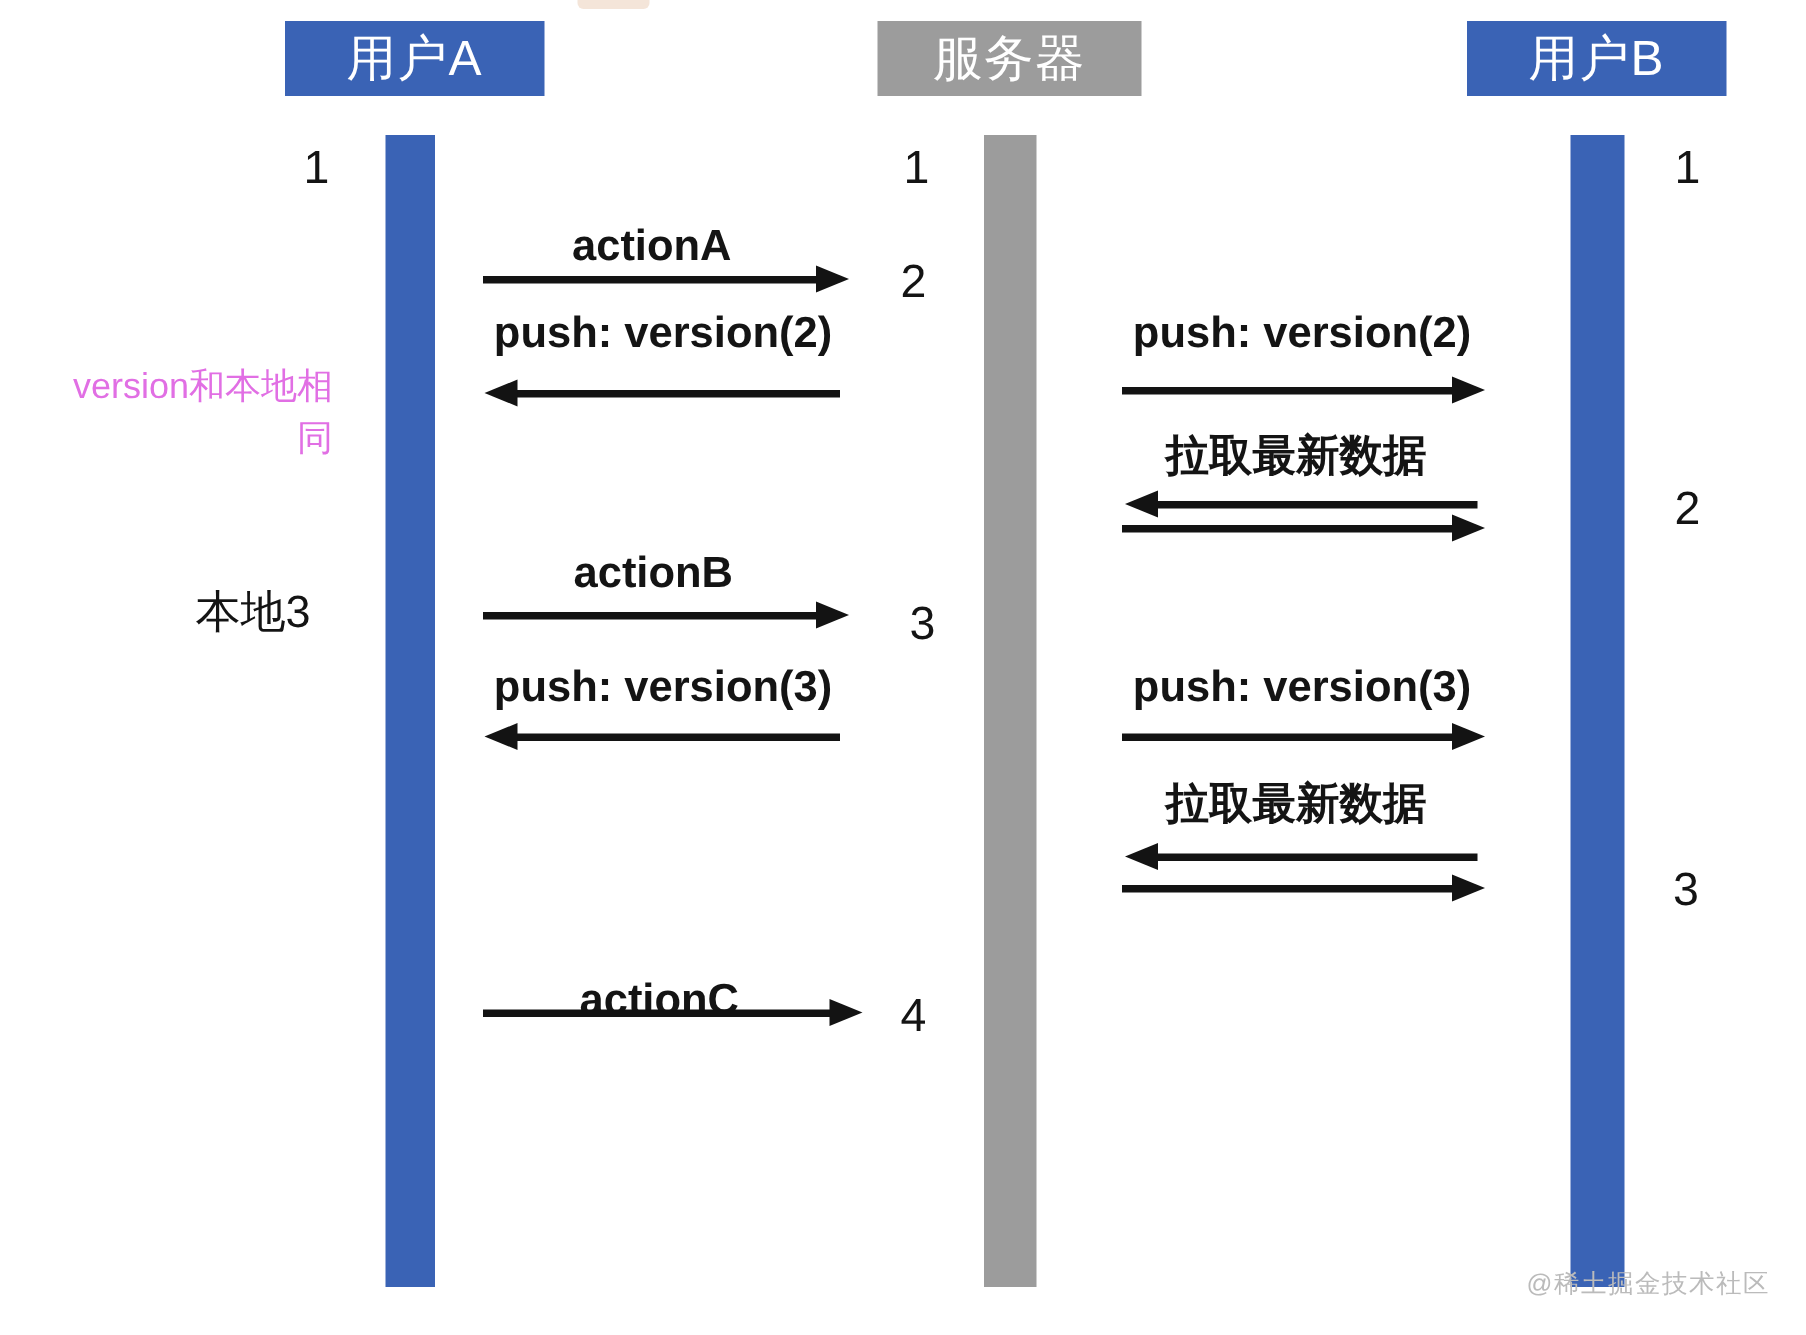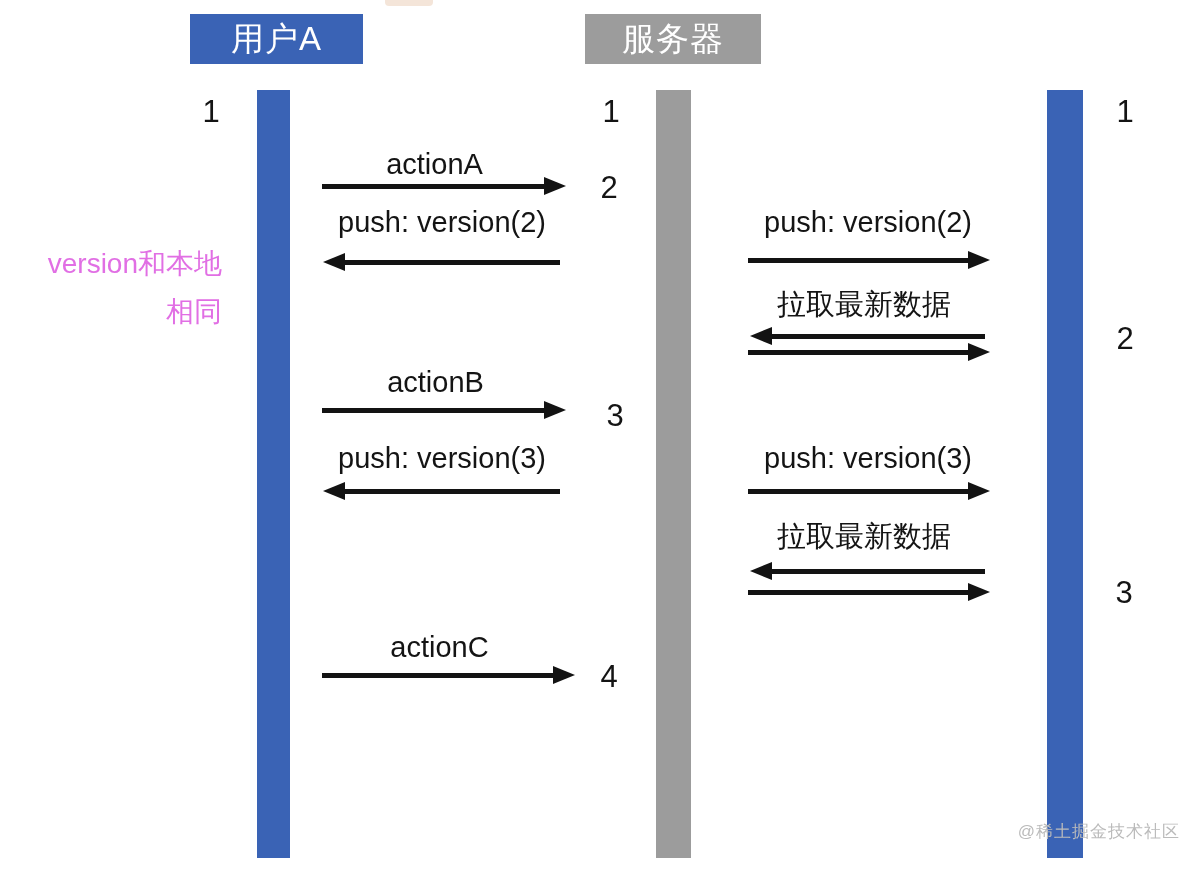--- a/index.html
+++ b/index.html
@@ -31,45 +31,45 @@
   .num {
     position:absolute; font-size:31px; color:#141414; line-height:36px;
     text-align:center; width:34px;
   }
   .locallabel {
     position:absolute; font-size:30px; color:#141414; line-height:36px;
     left:87px; width:120px; text-align:right;
   }
   .note {
     position:absolute; left:28px; width:194px; top:240px;
-    font-size:28px; line-height:48px; color:#e16fe4; text-align:right;
+    font-size:24px; line-height:35px; color:#e16fe4; text-align:right;
   }
 
   
   .msg {
     position:absolute; font-size:29px; color:#141414; text-align:center;
-    line-height:34px; white-space:nowrap;
+    line-height:34px; white-space:nowrap;font-weight:bold;
   }
 
   
   .arrow { position:absolute; height:5px; background:#131313; }
   .arrow.right::after {
     content:""; position:absolute; right:-21px; top:-7px; width:0; height:0;
     border-left:22px solid #131313;
     border-top:9px solid transparent; border-bottom:9px solid transparent;
   }
   .arrow.left::before {
     content:""; position:absolute; left:-21px; top:-7px; width:0; height:0;
     border-right:22px solid #131313;
     border-top:9px solid transparent; border-bottom:9px solid transparent;
   }
 
   
   .watermark {
-    position:absolute; right:24px; top:820px; font-size:17px;
+    position:absolute; right:24px; top:844px; font-size:17px;
     color:#bbbbbb; z-index:5; letter-spacing:1px;
   }
 
   
   .edge-artifact {
     position:absolute; left:385px; top:0; width:48px; height:6px;
     background:rgba(242,225,210,0.85); border-radius:0 0 4px 4px;
   }
 </style>
 </head>
@@ -78,26 +78,30 @@
 <div id="stage">
 
   <div class="edge-artifact"></div>
 
   <div class="actor blue" id="actor-a">
     <span>用户A</span>
   </div>
   <div class="actor gray" id="actor-server">
     <span>服务器</span>
   </div>
+  <div class="actor blue" id="actor-b">
+    <span>用户B</span>
+  </div>
 
   <div class="lifeline blue" id="line-a"></div>
   <div class="lifeline gray" id="line-server"></div>
   <div class="lifeline blue" id="line-b"></div>
 
   <div class="num" style="left:194px; top:94px;">1</div>
+  <div class="locallabel" style="top:391px;">本地3</div>
   <div class="note">
     <div>version和本地相同</div>
   </div>
 
   <div class="num" style="left:594px; top:94px;">1</div>
   <div class="num" style="left:592px; top:170px;">2</div>
   <div class="num" style="left:598px; top:398px;">3</div>
   <div class="num" style="left:592px; top:659px;">4</div>
 
   <div class="num" style="left:1108px; top:94px;">1</div>
@@ -119,18 +123,18 @@
   <div class="arrow right" style="left:322px; top:408px; width:223px;"></div>
   <div class="msg" style="left:312px; width:260px; top:441px;">push: version(3)</div>
   <div class="arrow left" style="left:344px; top:489px; width:216px;"></div>
 
   <div class="msg" style="left:738px; width:260px; top:441px;">push: version(3)</div>
   <div class="arrow right" style="left:748px; top:489px; width:221px;"></div>
   <div class="msg" style="left:748px; width:232px; top:519px;">拉取最新数据</div>
   <div class="arrow left" style="left:771px; top:569px; width:214px;"></div>
   <div class="arrow right" style="left:748px; top:590px; width:221px;"></div>
 
-  <div class="msg" style="left:322px; width:235px; top:630px;">actionC</div>
+  <div class="msg" style="left:322px; width:235px; top:650px;">actionC</div>
   <div class="arrow right" style="left:322px; top:673px; width:232px;"></div>
 
   <div class="watermark">@稀土掘金技术社区</div>
 
 </div>
 
 </body></html>

